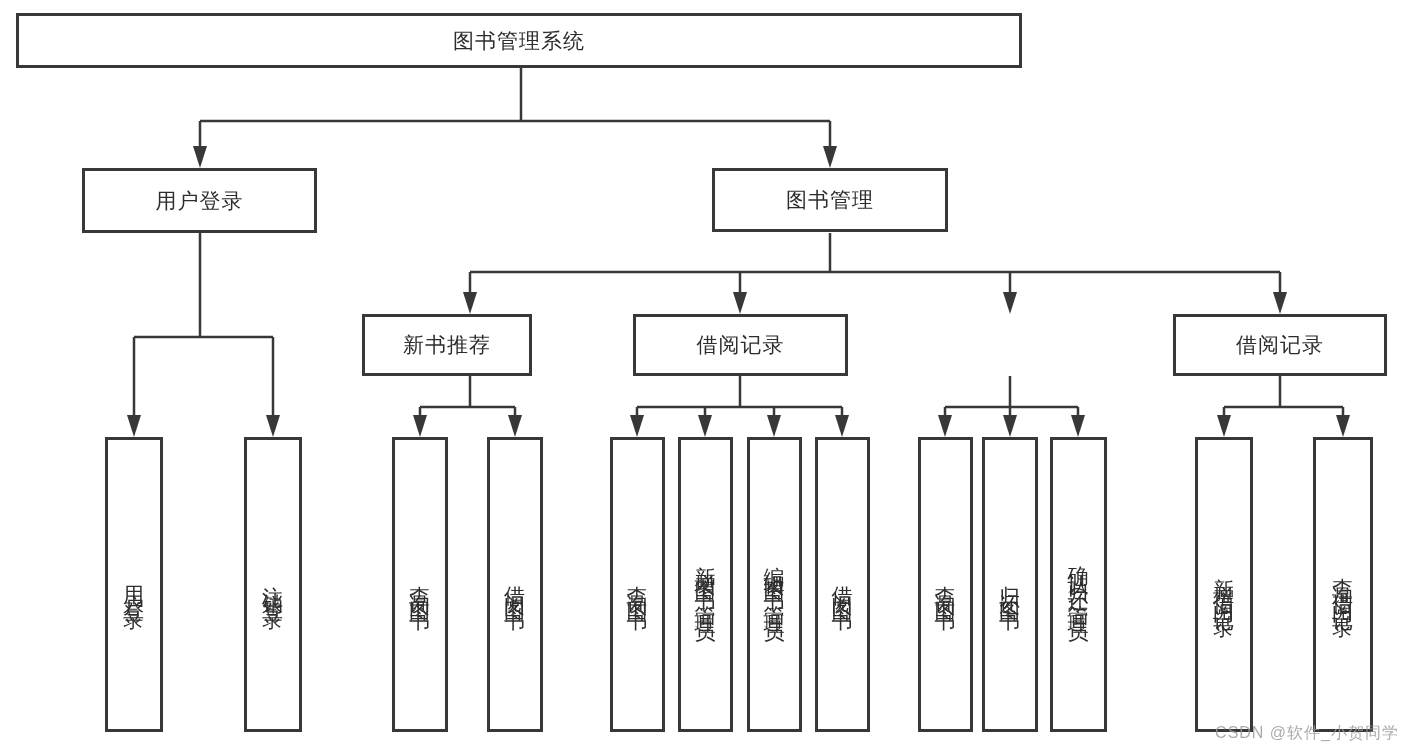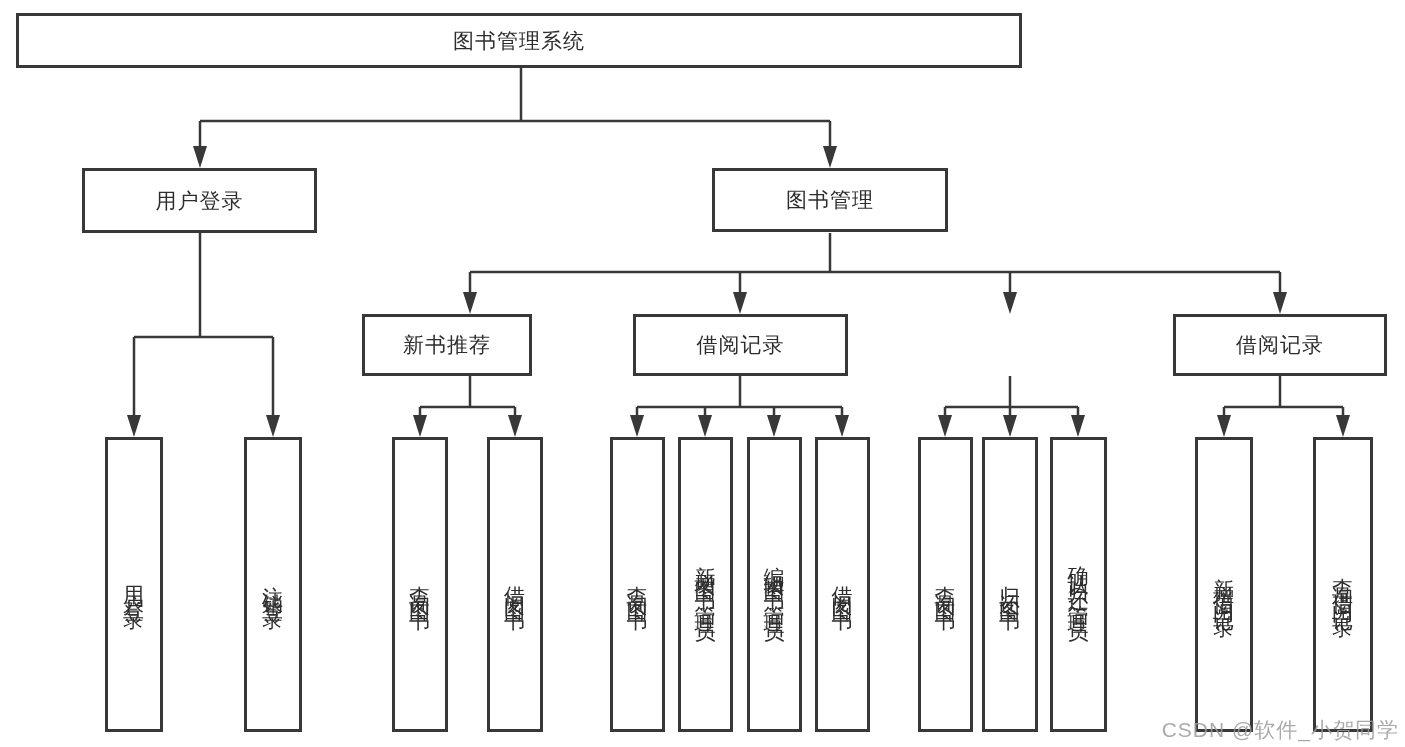--- a/index.html
+++ b/index.html
@@ -37,21 +37,21 @@
     writing-mode:vertical-rl;
     text-orientation:mixed;
     letter-spacing:8px;
     white-space:nowrap;
     line-height:1;
   }
   .watermark{
     position:absolute;
     right:6px;
     bottom:3px;
-    font-size:21px;
+    font-size:16px;
     color:var(--wm);
     letter-spacing:1px;
     opacity:.85;
     z-index:5;
     white-space:nowrap;
   }
 </style>
 </head>
 <body>
 

